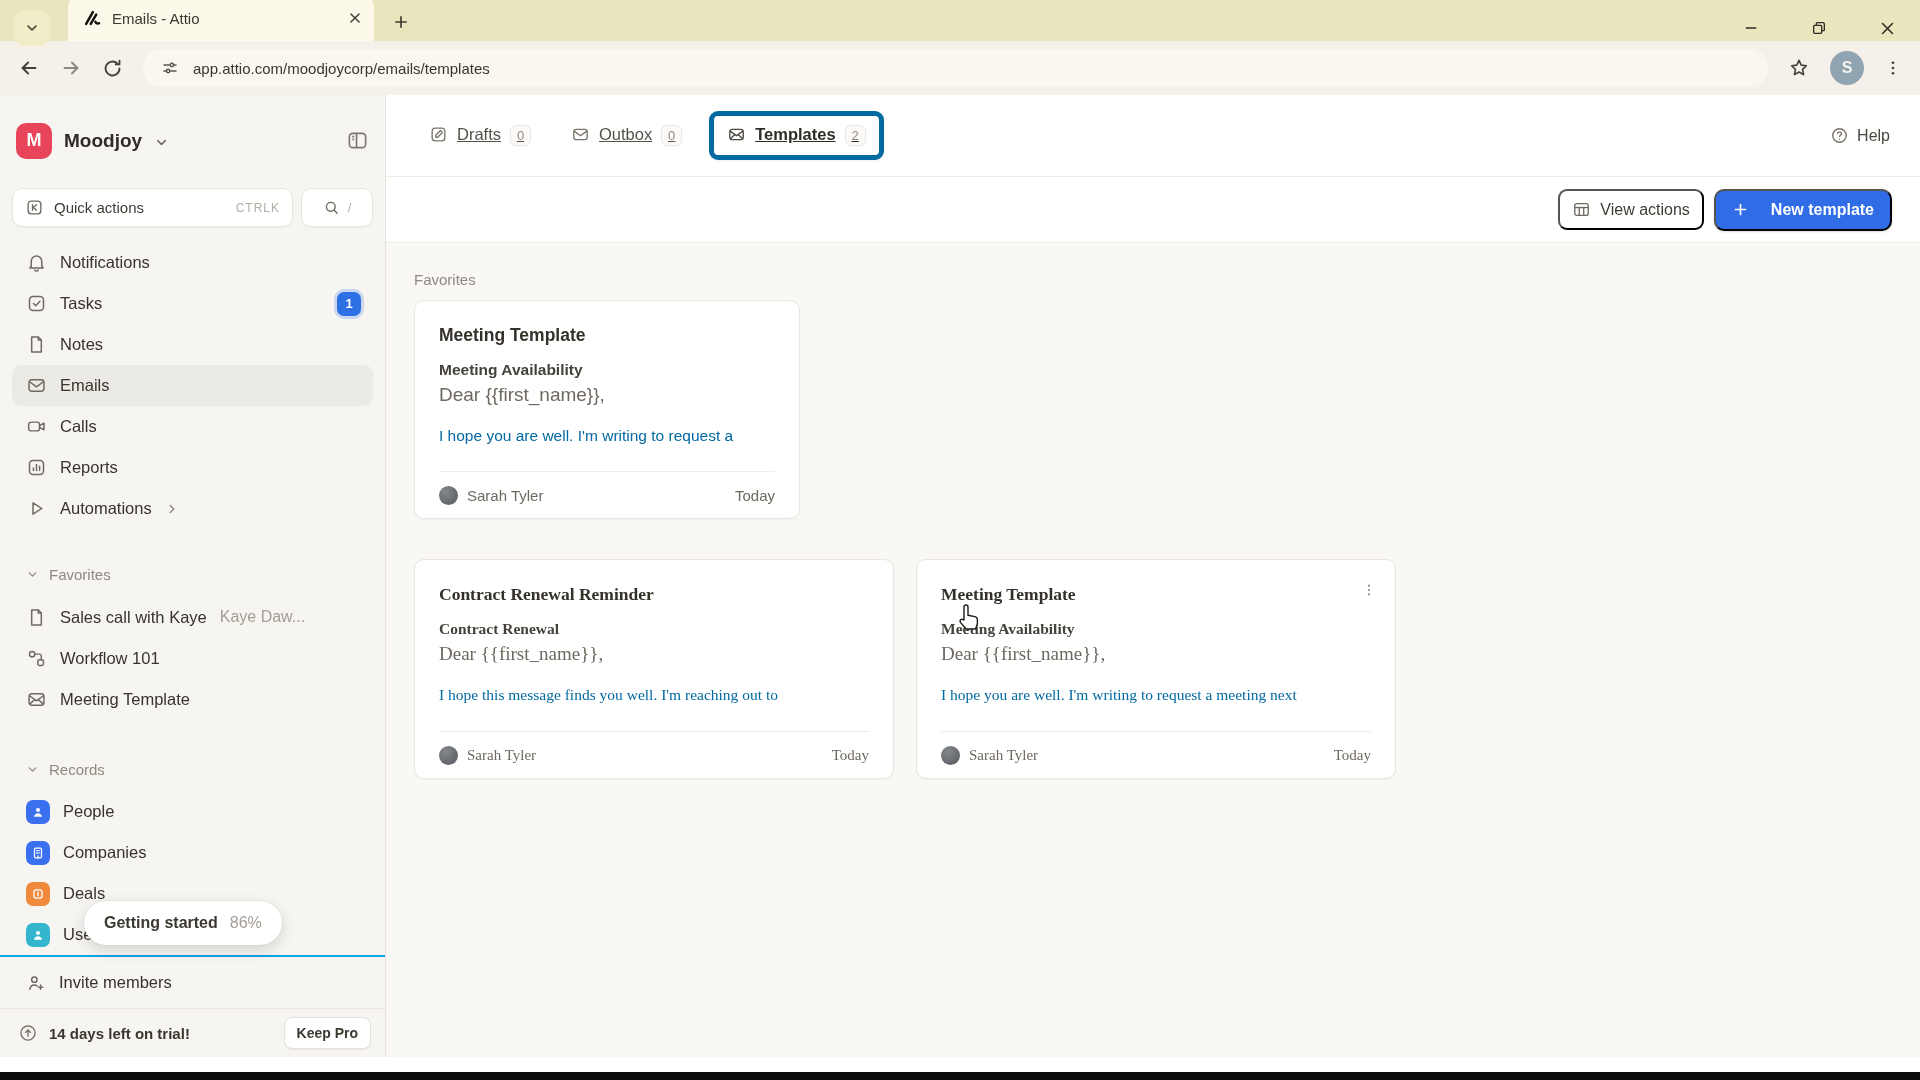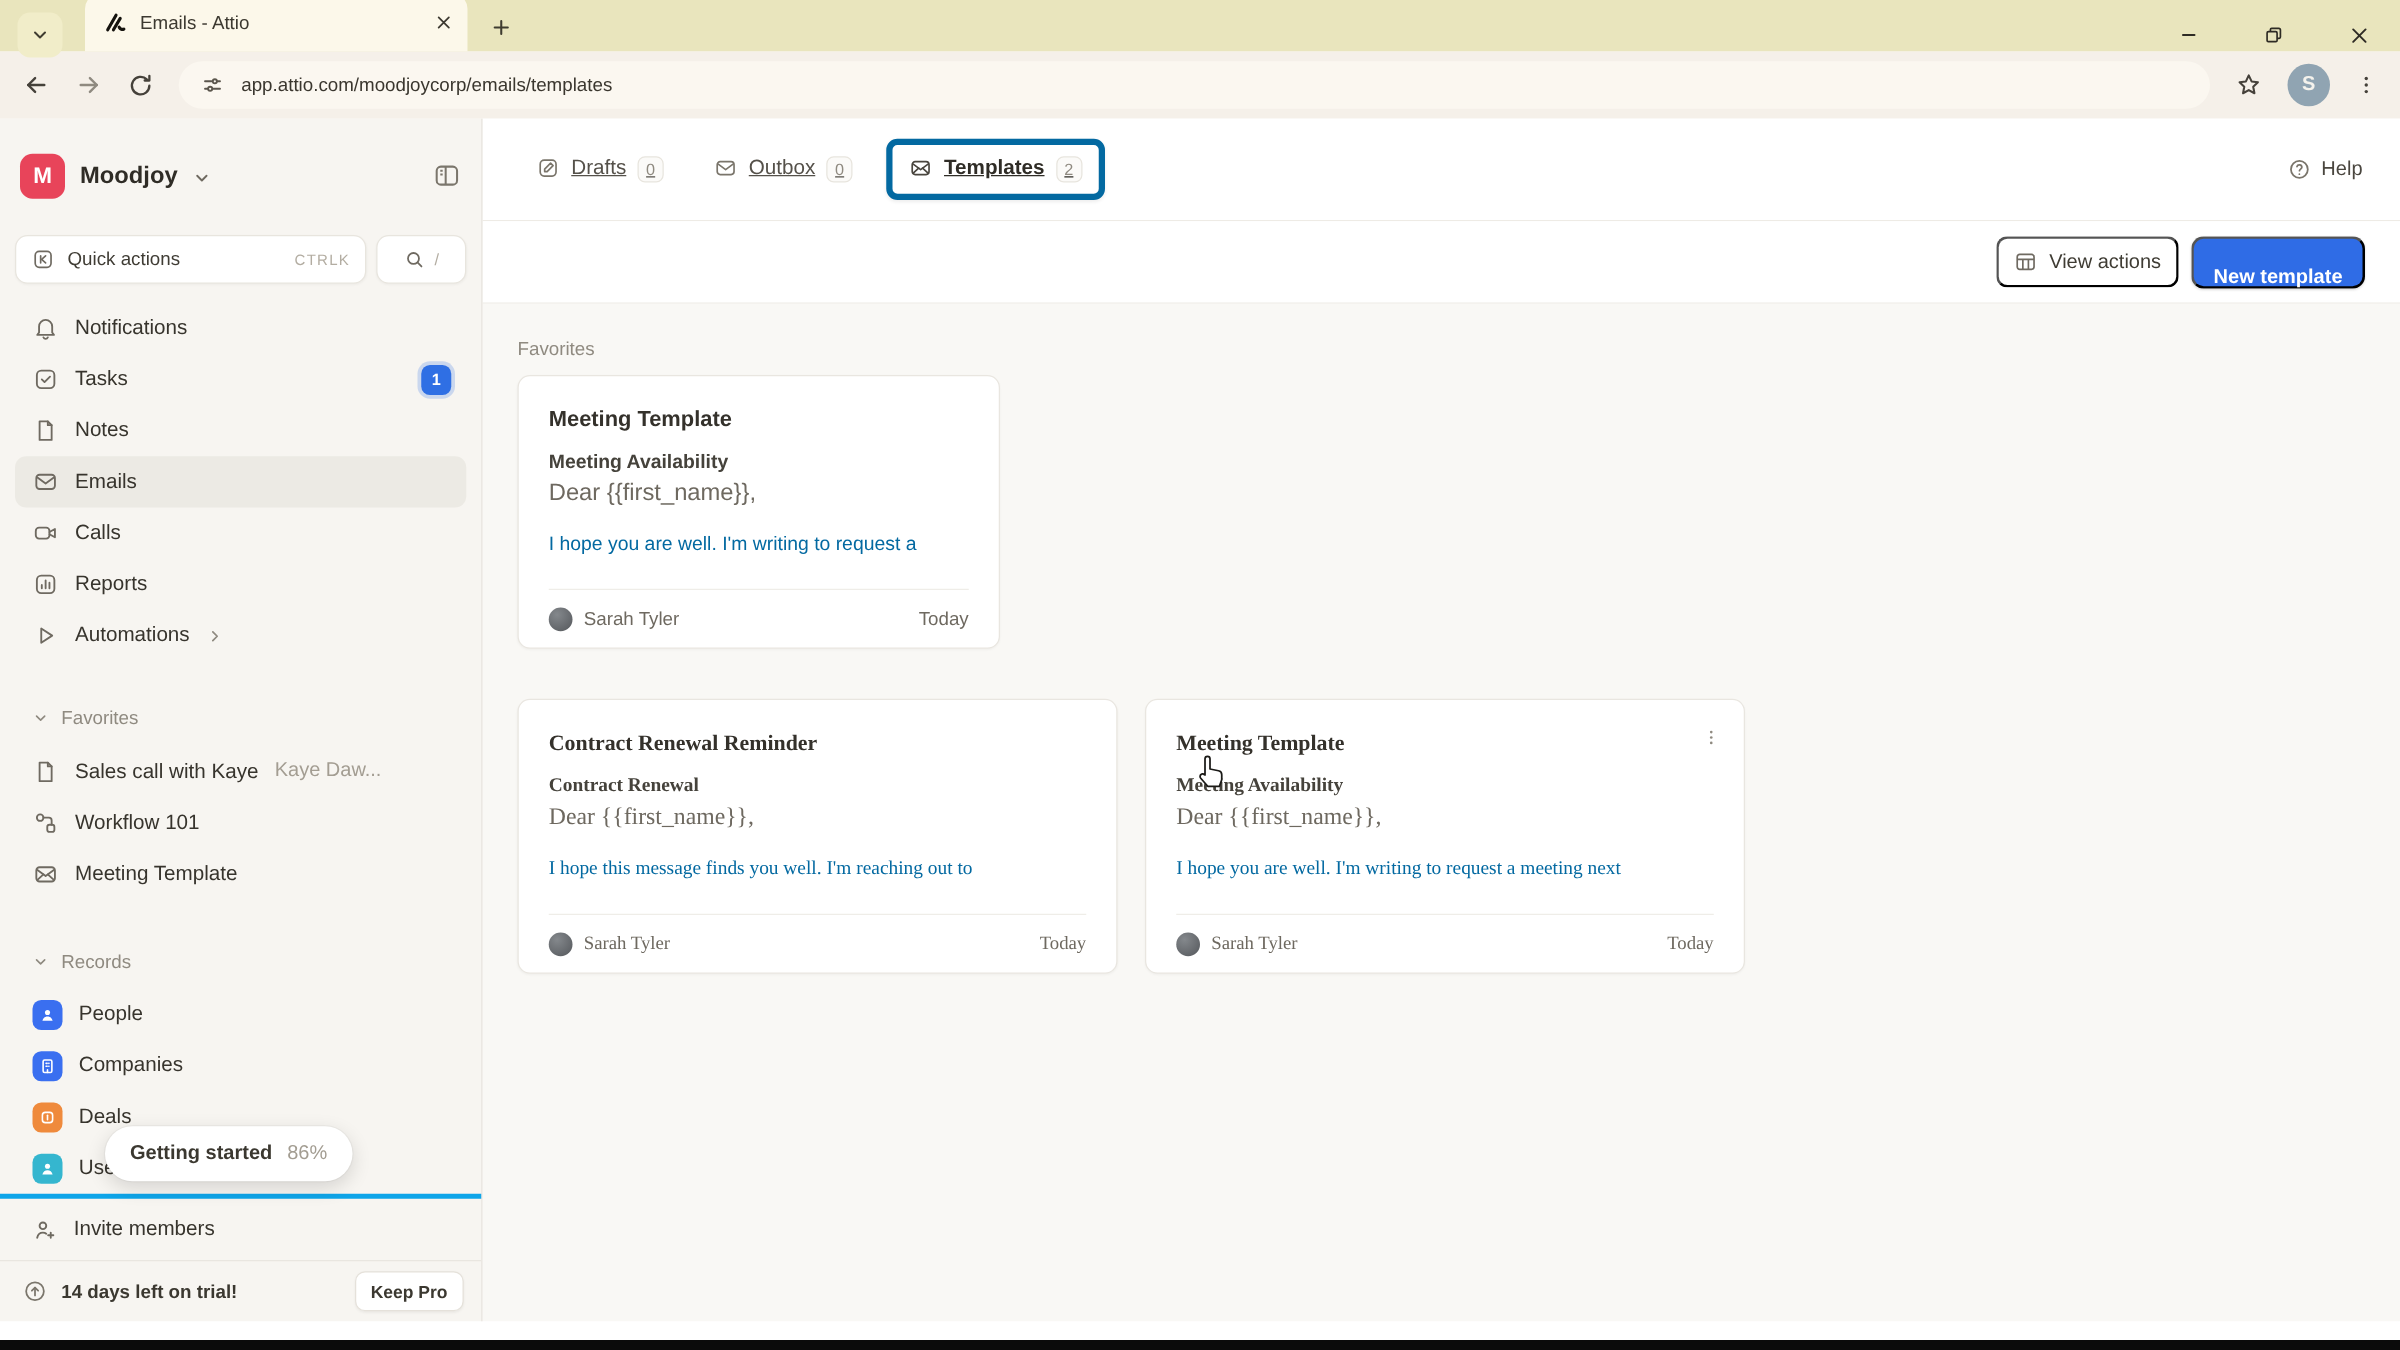--- a/index.html
+++ b/index.html
@@ -111,21 +111,21 @@
   .getting-started-pill {
     position: absolute; left: 84px; top: 806px; z-index: 6;
     background: #fff; border-radius: 999px; height: 44px;
     box-shadow: 0 5px 16px rgba(0,0,0,0.14), 0 0 0 1px rgba(0,0,0,0.03);
     display: flex; align-items: center; gap: 12px; padding: 0 20px;
   }
   .gs-label { font-size: 16px; font-weight: bold; color: #3b3830; }
   .gs-percent { font-size: 16px; color: #a39d92; }
 
   .invite-row {
-    margin-top: auto; border-top: 4px solid #0ea5e9; height: 54px;
+    margin-top: auto; border-top: 2px solid #0ea5e9; height: 54px;
     display: flex; align-items: center; gap: 13px; padding: 0 26px; font-size: 16.5px; color: #37342d;
   }
   .invite-row .icn { color: #6f6a61; }
 
   .trial-bar {
     border-top: 1px solid #e9e6e0; height: 50px; display: flex; align-items: center;
     gap: 11px; padding: 0 14px 0 18px;
   }
   .trial-bar .icn { color: #7b766c; }
   .trial-text { font-size: 15px; font-weight: bold; color: #3b3830; flex: 1; }
@@ -165,21 +165,20 @@
   }
   .view-settings-btn {
     display: flex; align-items: center; gap: 9px; font-size: 16px; color: #3f3c34;
     padding: 9px 12px; border-radius: 9px; background: transparent;
   }
   .view-settings-btn .icn { color: #6f6a61; }
   .new-template-btn {
     display: flex; align-items: center; gap: 22px; background: #2f6ce6; color: #fff;
     font-size: 16px; font-weight: bold; height: 42px; padding: 0 16px; border-radius: 10px;
     box-shadow: 0 1px 2px rgba(0,0,0,0.15);
-    flex-direction: column;
   }
 
   .content { flex: 1; background: #f9f8f5; padding: 28px; overflow: hidden; }
   .group-label { font-size: 15px; color: #8f8a80; }
   .cards-row { display: flex; gap: 22px; margin-top: 12px; }
   .cards-row.second { margin-top: 40px; font-family: Liberation Serif, serif; }
 
   .tpl-card {
     background: #fff; border: 1px solid #e9e6e0; border-radius: 10px;
     box-shadow: 0 1px 2px rgba(0,0,0,0.04);

